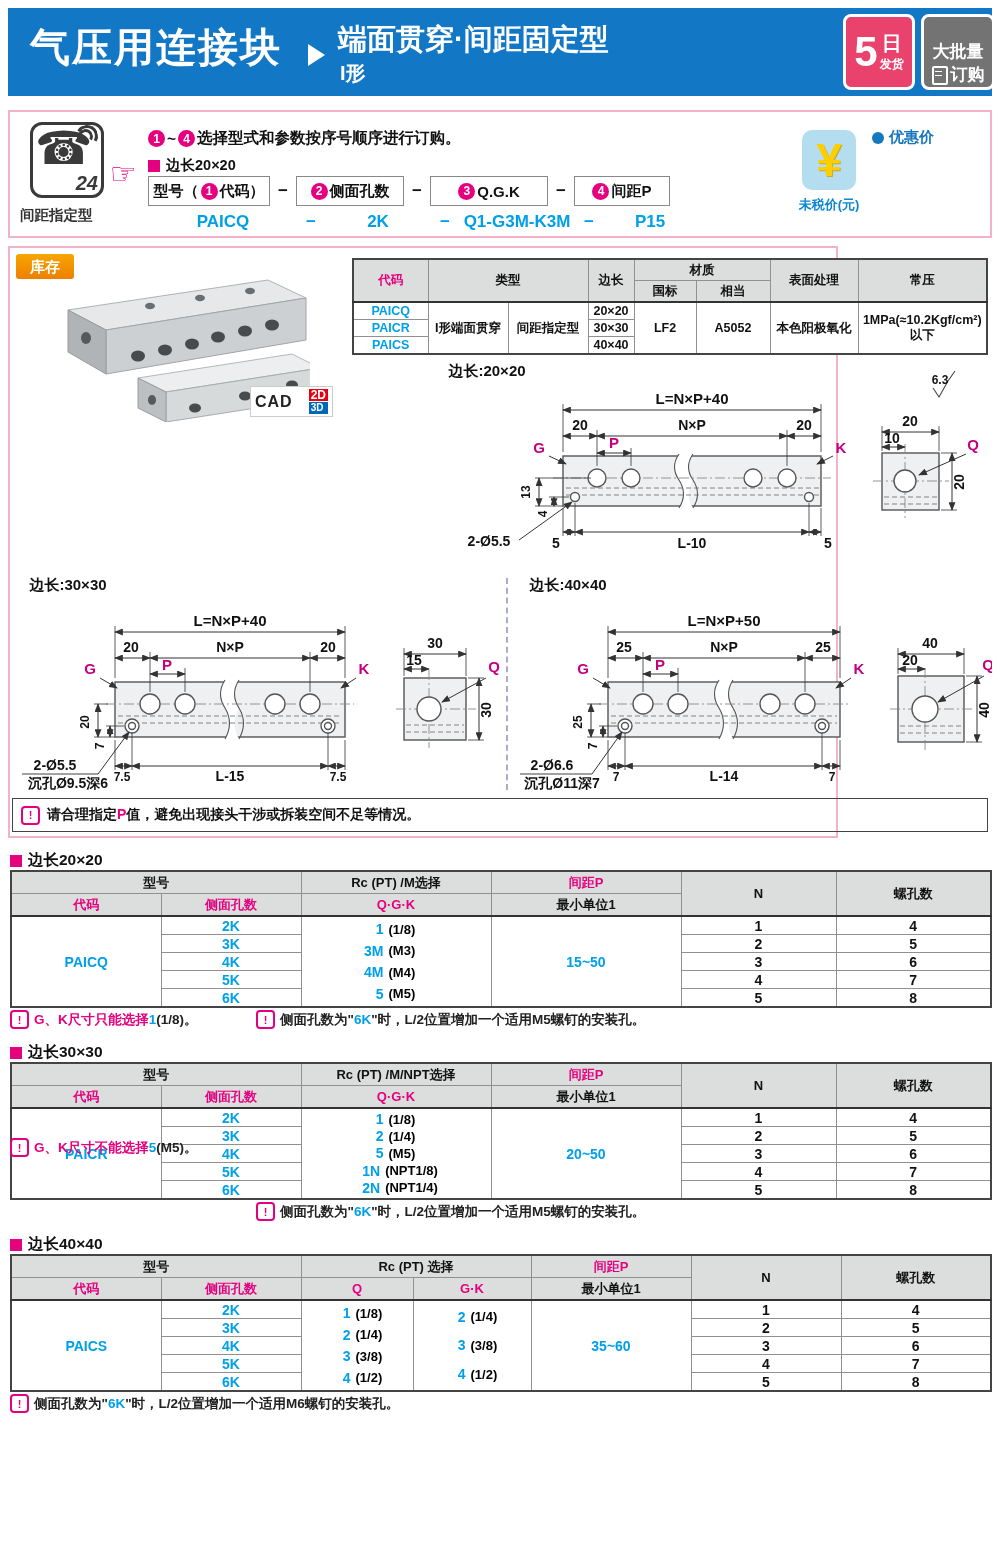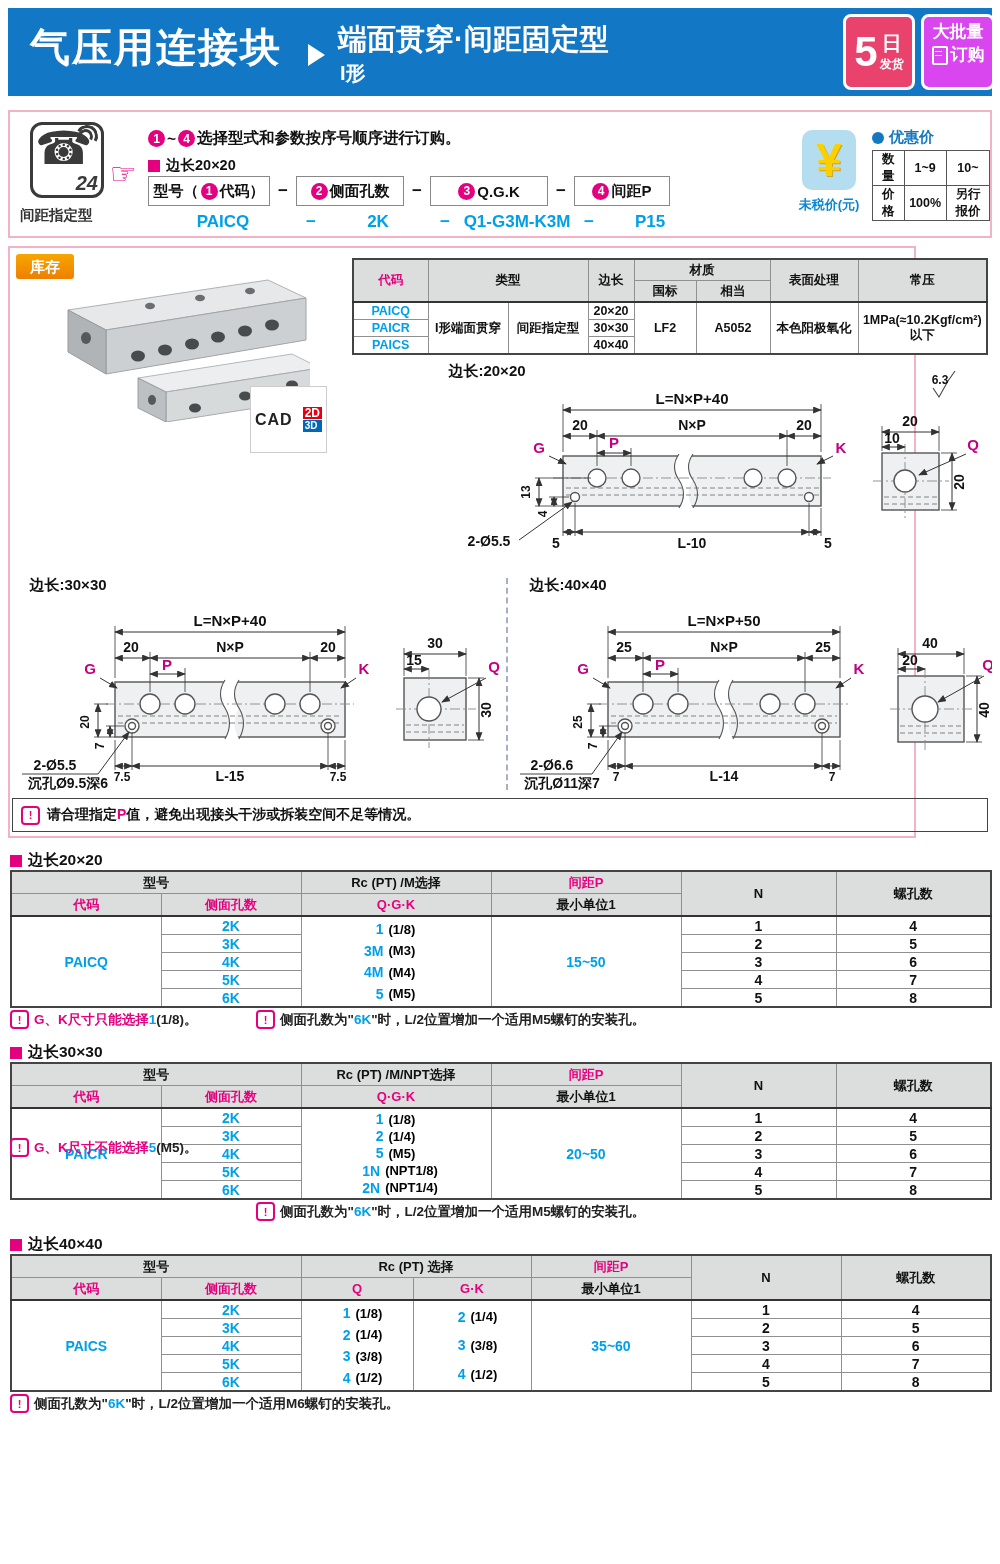--- a/index.html
+++ b/index.html
@@ -14,21 +14,21 @@
   .htitle{left:22px;top:12px;font-size:40px;font-weight:bold;color:#fff;letter-spacing:2px;}
   .harrow{left:300px;top:36px;width:0;height:0;border-left:17px solid #fff;border-top:11px solid transparent;border-bottom:11px solid transparent;}
   .hsub1{left:330px;top:12px;font-size:29px;font-weight:bold;color:#fff;}
   .hsub2{left:332px;top:52px;font-size:20px;font-weight:bold;color:#fff;}
   .badge{border:3px solid #fff;border-radius:8px;color:#fff;text-align:center;box-sizing:border-box;}
   .bfast{left:835px;top:6px;width:72px;height:76px;background:#e8426d;display:flex;align-items:center;justify-content:center;}
   .bfast .n5{font-size:42px;font-weight:bold;line-height:62px;}
   .bfast .col{display:flex;flex-direction:column;margin-left:2px;}
   .bfast .d{font-size:20px;font-weight:bold;line-height:24px;}
   .bfast .f{font-size:12px;font-weight:bold;line-height:18px;}
-  .bbulk{left:913px;top:6px;width:74px;height:76px;background:#d946ef;padding-top:4px;}
+  .bbulk{left:913px;top:6px;width:74px;height:76px;background:#737373;padding-top:24px;}
   .bbulk .l1{font-size:17px;font-weight:bold;line-height:22px;}
   .bbulk .l2{font-size:17px;font-weight:bold;line-height:24px;display:flex;align-items:center;justify-content:center;gap:3px;}
   .docicon{display:inline-block;width:12px;height:15px;border:2px solid #fff;border-radius:2px;position:relative;}
   .docicon::before{content:"";position:absolute;left:1px;top:3px;width:7px;height:1.5px;background:#fff;box-shadow:0 4px 0 #fff;}
 
   
   .obox{left:8px;top:110px;width:984px;height:128px;border:2px solid #f3b3c6;box-sizing:border-box;background:#fff;}
   .phone{left:20px;top:10px;width:74px;height:76px;border:3px solid #3a3a3a;border-radius:12px;box-sizing:border-box;}
   .phone .tel{position:absolute;left:2px;top:-4px;font-size:46px;color:#3a3a3a;}
   .phone .n24{position:absolute;right:3px;bottom:0px;font-size:20px;font-weight:bold;color:#3a3a3a;font-style:italic;text-shadow:1px 1px 0 #fff,-1px -1px 0 #fff;}
@@ -49,23 +49,23 @@
   .vcell{text-align:center;font-size:17px;font-weight:bold;color:#00a0e9;}
   .vdash{width:26px;text-align:center;font-size:17px;font-weight:bold;color:#00a0e9;}
   .yenbox{left:792px;top:18px;width:54px;height:60px;background:#b5ddf0;border-radius:10px;display:flex;align-items:center;justify-content:center;font-size:46px;font-weight:bold;color:#fcd000;text-shadow:1px 1px 0 #caa53a;}
   .untaxed{left:778px;top:84px;width:82px;text-align:center;color:#0b87d0;font-weight:bold;font-size:13px;}
   .disc{left:862px;top:16px;display:flex;align-items:center;gap:5px;color:#1577be;font-size:15px;font-weight:bold;}
   .bdot{display:inline-block;width:12px;height:12px;border-radius:50%;background:#1577be;}
   .ptable{border-collapse:collapse;}
   .ptable td{border:1px solid #555;font-size:12.5px;font-weight:bold;text-align:center;height:21px;padding:0 3px;background:#fff;}
 
   
-  .mbox{left:8px;top:246px;width:908px;height:592px;border:2px solid #f3b3c6;box-sizing:border-box;}
+  .mbox{left:8px;top:246px;width:830px;height:592px;border:2px solid #f3b3c6;box-sizing:border-box;}
   .stock{left:6px;top:6px;width:58px;height:25px;background:linear-gradient(#f7a600,#ee7f00);color:#fff;font-weight:bold;font-size:15px;text-align:center;line-height:25px;border-radius:3px;z-index:3;}
-  .cadb{left:240px;top:138px;display:flex;align-items:center;gap:10px;background:#fff;border:1px solid #ccc;padding:20px 4px;}
+  .cadb{left:240px;top:138px;display:flex;align-items:center;gap:16px;background:#fff;border:1px solid #ccc;padding:2px 4px;}
   .cadb .cadtxt{font-size:16px;font-weight:bold;color:#222;letter-spacing:1px;}
   .cadb .dd{display:flex;flex-direction:column;gap:1px;}
   .cadb .d2{background:#e60012;color:#fff;font-size:12px;font-weight:bold;padding:0 2px;line-height:12px;}
   .cadb .d3{background:#0068b7;color:#fff;font-size:10px;font-weight:bold;padding:0 2px;line-height:12px;}
 
   
   .spec-table{border-collapse:collapse;table-layout:fixed;width:634px;border:2px solid #444;}
   .spec-table th,.spec-table td{border:1px solid #909090;text-align:center;vertical-align:middle;padding:0;font-weight:bold;overflow:hidden;}
   .spec-table thead th{background:#dcdddd;font-size:12.5px;height:20px;}
   .spec-table thead{border-bottom:2px solid #333;}
@@ -194,34 +194,20 @@
     </div>
 
     <div class="abs yenbox">
       <span>¥</span>
     </div>
     <div class="abs untaxed">未税价(元)</div>
     <div class="abs disc">
       <span class="bdot"></span>
       <span>优惠价</span>
     </div>
-    <table class="abs ptable" style="left:862px;top:38px">
-      <tbody>
-          <tr>
-        <td style="width:42px">数量</td>
-        <td style="width:40px">1~9</td>
-        <td style="width:58px">10~</td>
-      </tr>
-      <tr>
-        <td>价格</td>
-        <td>100%</td>
-        <td>另行报价</td>
-      </tr>
-    </tbody>
-      </table>
   </div>
 
   <div class="abs mbox">
     <div class="abs stock">库存</div>
 
     <svg class="abs" style="left:10px;top:12px" width="290" height="162" viewBox="0 0 290 162">
       <g>
         <polygon points="48,50 248,20 286,38 86,70" fill="#e6e8e9" stroke="#aeb2b4" stroke-width="1"></polygon>
         <polygon points="86,70 286,38 286,80 86,114" fill="#ccd0d2" stroke="#a0a4a6" stroke-width="1"></polygon>
         <polygon points="48,50 86,70 86,114 48,92" fill="#b0b4b6" stroke="#969a9c" stroke-width="1"></polygon>

